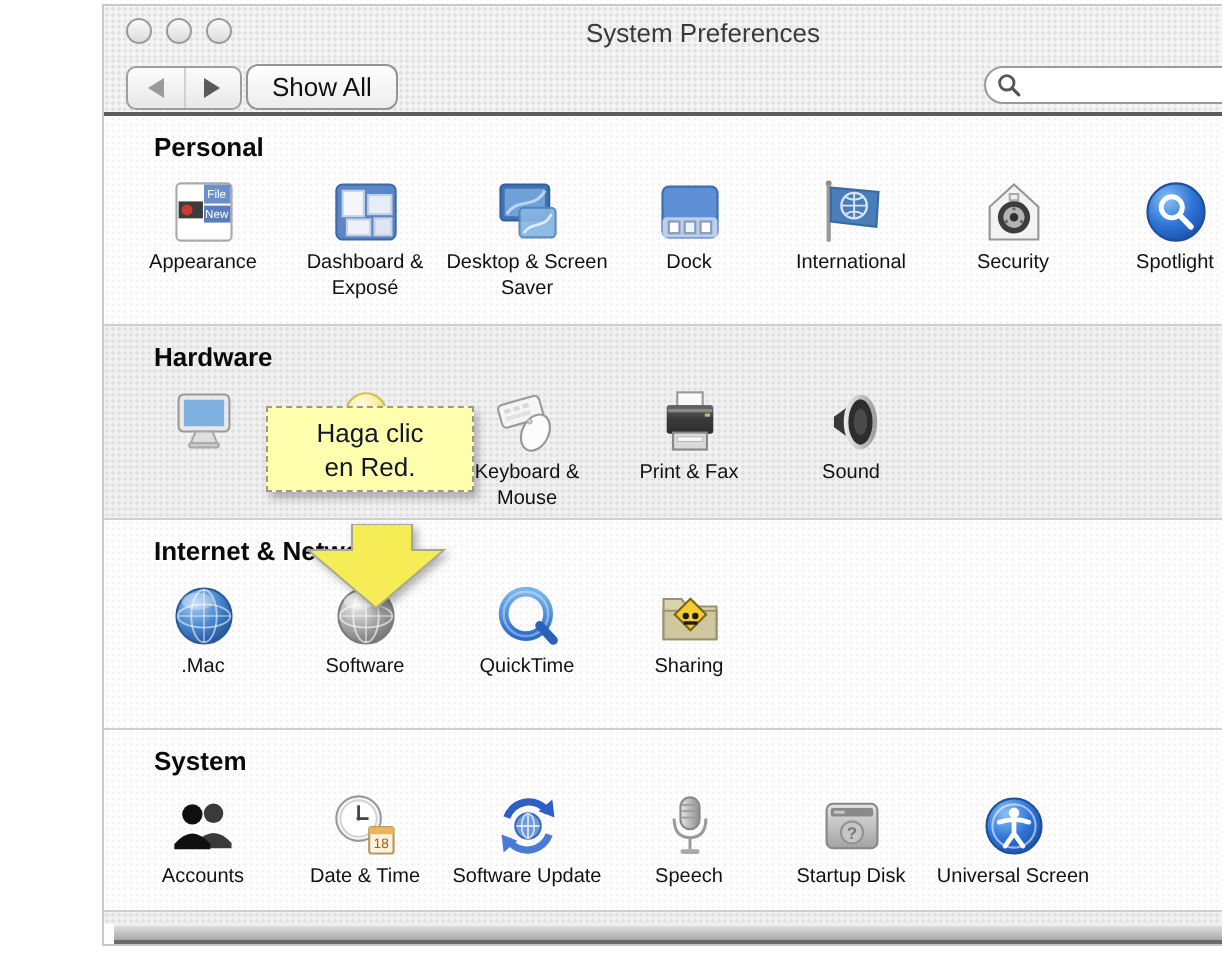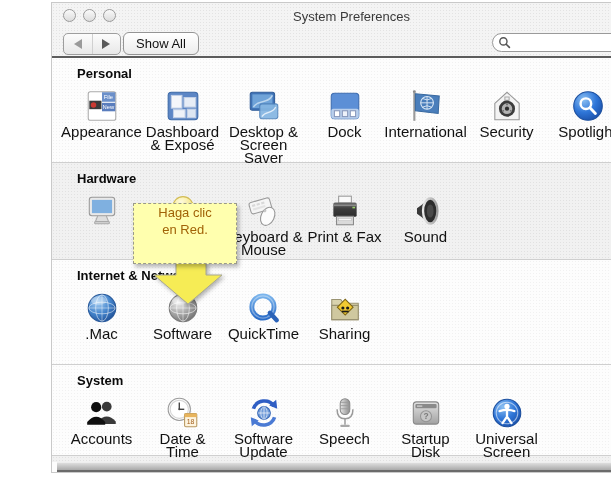--- a/index.html
+++ b/index.html
@@ -36,39 +36,39 @@
         background-image:radial-gradient(#f1f1f1 0.7px,transparent 0.8px);background-size:3px 3px;}
   .band-0{height:105px;}
   .band-1{height:97px;background-color:#f1f1f1;background-image:radial-gradient(#e1e1e1 0.8px,transparent 0.9px);}
   .band-2{height:105px;}
   .band-3{height:91px;}
   .band-title{padding:8px 0 0 25px;font-size:13px;font-weight:bold;color:#0a0a0a;height:16px;}
   .items-row{display:flex;padding-left:9px;margin-top:6px;}
   .pref-item{width:81px;display:flex;flex-direction:column;align-items:center;}
   .icon-box{width:36px;height:36px;}
   .icon-box svg{width:36px;height:36px;display:block;}
-  .pref-label{margin-top:1px;font-size:15px;line-height:13px;color:#111;text-align:center;}
+  .pref-label{margin-top:1px;font-size:10px;line-height:13px;color:#111;text-align:center;}
   .bstrip{height:9px;background-color:#f1f1f1;background-image:radial-gradient(#e1e1e1 0.8px,transparent 0.9px);background-size:3px 3px;border-bottom:none;}
   
   .scrollbar{position:absolute;right:6px;top:0;bottom:0;width:17px;background:#fcfcfc;border-left:1px solid #d4d4d4;box-sizing:border-box;}
   .sthumb{position:absolute;left:2px;right:2px;top:4px;height:369px;border:1px solid #aaa;border-radius:7px;
           background:linear-gradient(90deg,#ffffff,#dedede);}
   .sarrows{position:absolute;left:0;right:0;bottom:2px;display:flex;flex-direction:column;align-items:center;gap:4px;}
   .sarr{width:0;height:0;border-style:solid;cursor:default;}
   .sarr.up{border-width:0 5px 7px 5px;border-color:transparent transparent #8a8a8a transparent;}
   .sarr.down{border-width:7px 5px 0 5px;border-color:#8a8a8a transparent transparent transparent;}
   .right-edge{position:absolute;right:0;top:4px;bottom:10px;width:6px;
               background:linear-gradient(90deg,#ededed,#a8a8a8);border-left:1px solid #c2c2c2;}
   .bottombar{position:absolute;left:5px;right:0;bottom:0;height:10px;box-sizing:border-box;
              background:linear-gradient(180deg,#dedede,#a9a9a9);border-top:1px solid #eee;border-bottom:2px solid #6b6b6b;}
   
-  .callout-box{position:absolute;left:81px;top:200px;width:104px;height:61px;background:#ffffae;
+  .callout-box{position:absolute;left:81px;top:200px;width:104px;height:43px;background:#ffffae;
                border:1px dashed #9a9a8a;box-sizing:border-box;z-index:30;
                box-shadow:2px 3px 4px rgba(0,0,0,0.28);display:flex;flex-direction:column;
-               align-items:center;font-size:13px;color:#a16207;line-height:17px;}
+               align-items:center;justify-content:center;font-size:13px;color:#0f172a;line-height:17px;}
   .callout-arrow{position:absolute;left:101px;top:259px;z-index:29;filter:drop-shadow(2px 2px 2px rgba(0,0,0,0.3));}
 </style>
 </head>
 <body>
 
 <div class="window">
 
   <div class="titlebar pin">
     <div class="lights">
       <span class="light"></span>

